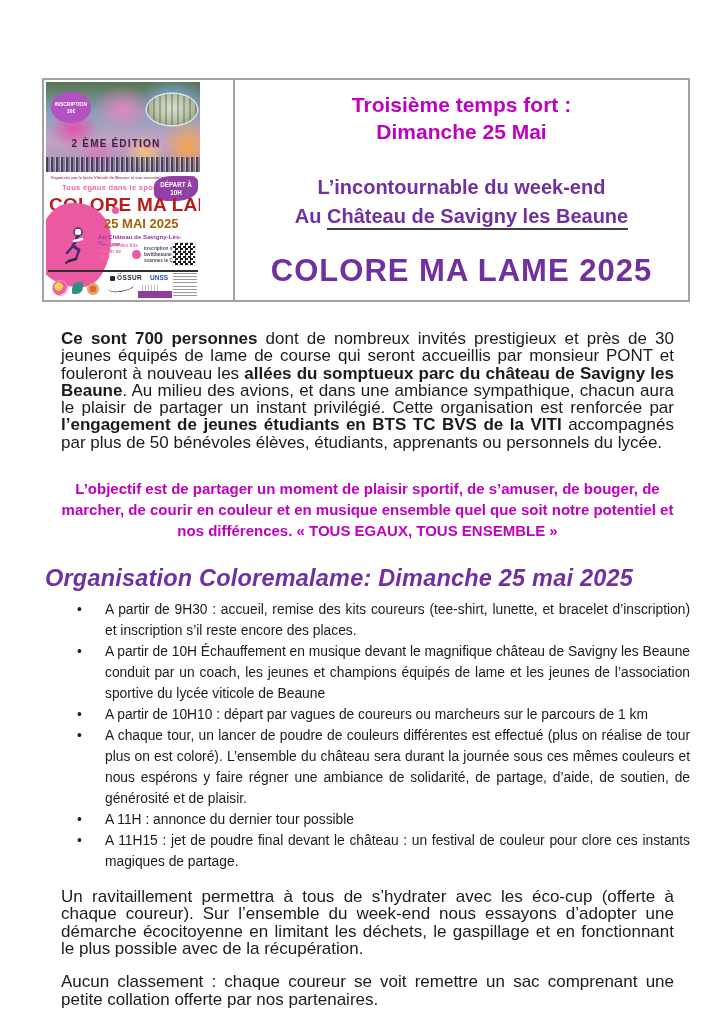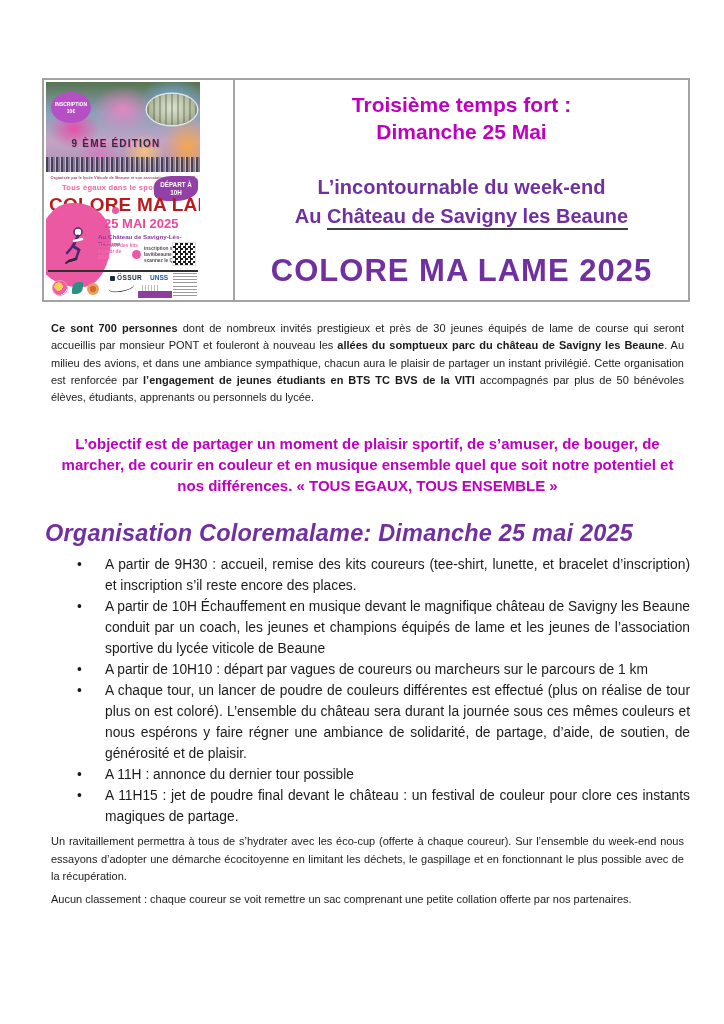--- a/index.html
+++ b/index.html
@@ -71,21 +71,21 @@
   .poster-title::after { content:""; display:inline-block; width:5px; height:5px; background:#e8368f; border-radius:50%; margin-left:5px; vertical-align:middle; }
   .pink-blob {
     position:absolute; top:121px; left:-7px; width:72px; height:84px; background:#ec59a3;
     border-radius:48% 52% 42% 58% / 55% 45% 62% 38%;
     display:flex; align-items:center; justify-content:center;
   }
   .pink-dot { position:absolute; background:#ec59a3; border-radius:50%; }
   .dot-a { top:125px; left:66px; width:7px; height:7px; }
   .dot-b { top:168px; left:86px; width:9px; height:9px; }
   .dot-c { top:150px; left:-2px; width:10px; height:10px; }
-  .poster-date { position:absolute; top:134px; left:58px; font-size:13px; font-weight:800; color:#ec4899; white-space:nowrap; }
+  .poster-date { position:absolute; top:134px; left:58px; font-size:13px; font-weight:800; color:#a16207; white-space:nowrap; }
   .poster-loc { position:absolute; top:151px; left:52px; width:100px; font-size:6.2px; font-weight:bold; color:#8b3aa0; }
   .retrait { position:absolute; top:161px; left:52px; font-size:4.8px; line-height:6px; color:#ef6ca8; font-weight:bold; }
   .inscr { position:absolute; top:164px; left:98px; font-size:4.8px; line-height:6px; color:#5a4a62; font-weight:bold; }
   .qr { position:absolute; top:160px; right:4px; width:22px; height:22px; border:1px solid #e0e0e0;
         background:repeating-conic-gradient(#1b1b1b 0% 25%, #ffffff 0% 50%) 0 0 / 5px 5px; }
   .poster-divider { position:absolute; top:188px; left:2px; right:2px; height:1.5px; background:#2f2f2f; }
   .logos { position:absolute; top:190px; left:0; right:0; bottom:0; }
   .sponsor-ossur { position:absolute; top:2px; left:64px; font-size:6.5px; font-weight:800; color:#1d2a3a; letter-spacing:.4px; }
   .sponsor-ossur::before { content:""; display:inline-block; width:5px; height:5px; background:#1d2a3a; border-radius:1px; margin-right:2px; vertical-align:-1px; }
   .sponsor-unss { position:absolute; top:2px; left:104px; font-size:6.5px; font-weight:800; color:#2456b0; }
@@ -95,21 +95,21 @@
   .logo-heart { bottom:2px; left:6px; width:14px; height:14px; background:radial-gradient(circle at 40% 40%, #f8d24a 0 35%, #ef5fa7 36% 70%, #fff 71%); border:1px solid #e9b; }
   .logo-leaf { bottom:4px; left:26px; width:11px; height:12px; background:#2e8f84; border-radius:60% 10% 60% 10%; }
   .logo-flower { bottom:3px; left:41px; width:12px; height:12px; background:radial-gradient(circle, #d96a2a 0 40%, #e9a05a 41% 75%, transparent 76%); }
   .logo-scribble { position:absolute; bottom:6px; left:62px; width:26px; height:9px; border-bottom:1.5px solid #333; border-radius:0 0 60% 40%; transform:rotate(-6deg); }
   .logo-rose { position:absolute; bottom:7px; left:96px; width:18px; height:6px; background:repeating-linear-gradient(90deg,#bbb 0 1px, transparent 1px 3px); }
   .purple-ribbon { position:absolute; bottom:0px; left:92px; width:34px; height:7px; background:#8e3d9e; }
   .hex-label { position:absolute; top:-8px; left:44px; font-size:4.5px; color:#b077c0; font-weight:bold; }
 
   
   .content { position:absolute; left:45px; top:314px; width:645px; }
-  .p { margin:6px; font-size:11px; line-height:17.3px; color:#1b1b1b; }
+  .p { margin:16px; font-size:17px; line-height:17.3px; color:#1b1b1b; }
   .just { text-align:justify; }
   .b { font-weight:bold; }
   .p-intro { margin-bottom:27px; }
   .objective {
     margin:0 14px 24px 14px; text-align:center; color:#C000C0; font-weight:bold;
     font-size:15px; line-height:21px;
   }
   .section-heading {
     margin:0 0 7px 0; color:#7030A0; font-style:italic; font-weight:bold;
     font-size:23.5px; letter-spacing:.2px;
@@ -128,21 +128,21 @@
   <div class="top-table">
     <div class="cell-left">
       <div class="poster">
         <div class="poster-photo">
           <div class="crowd"></div>
           <div class="badge-inscription">
               <span>INSCRIPTION</span>
               <span>10€</span>
             </div>
           <div class="chateau-oval"></div>
-          <div class="edition">9 ÈME ÉDITION</div>
+          <div class="edition">2 ÈME ÉDITION</div>
         </div>
         <div class="organizer">Organisée par le lycée Viticole de Beaune et son association sportive AS VB</div>
         <div class="tagline">Tous égaux dans le sport</div>
         <div class="badge-depart">DÉPART À 10H</div>
         <div class="poster-title">COLORE MA LAME</div>
         <div class="pink-blob">
           <svg width="34" height="40" viewBox="0 0 34 40">
             <circle cx="20" cy="7" r="4" fill="#ffffff" stroke="#4b2a74" stroke-width="1.5"></circle>
             <path d="M20 11 L15 21 L21 25" fill="none" stroke="#4b2a74" stroke-width="3" stroke-linecap="round"></path>
             <path d="M16 16 L24 14" fill="none" stroke="#ffffff" stroke-width="2.5" stroke-linecap="round"></path>

